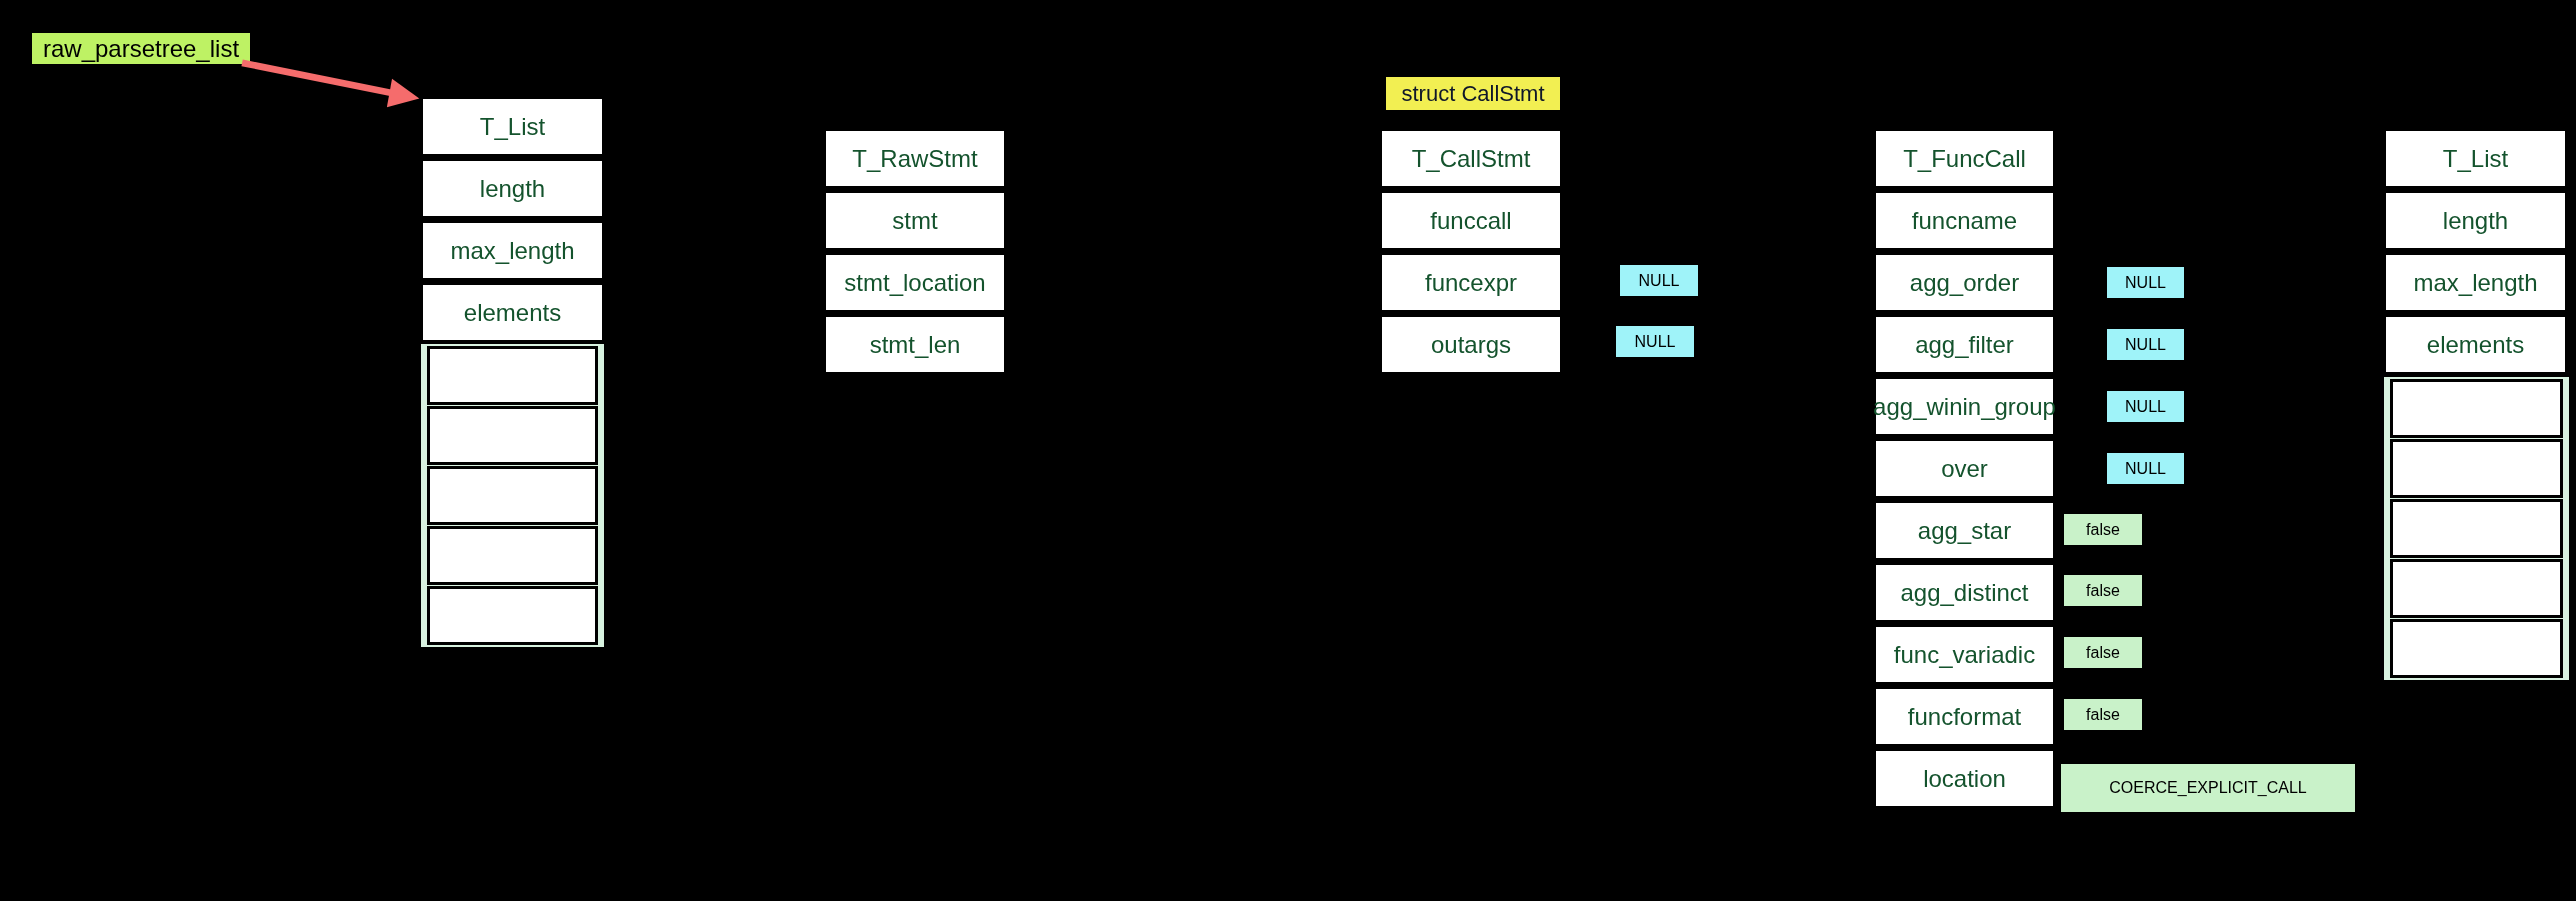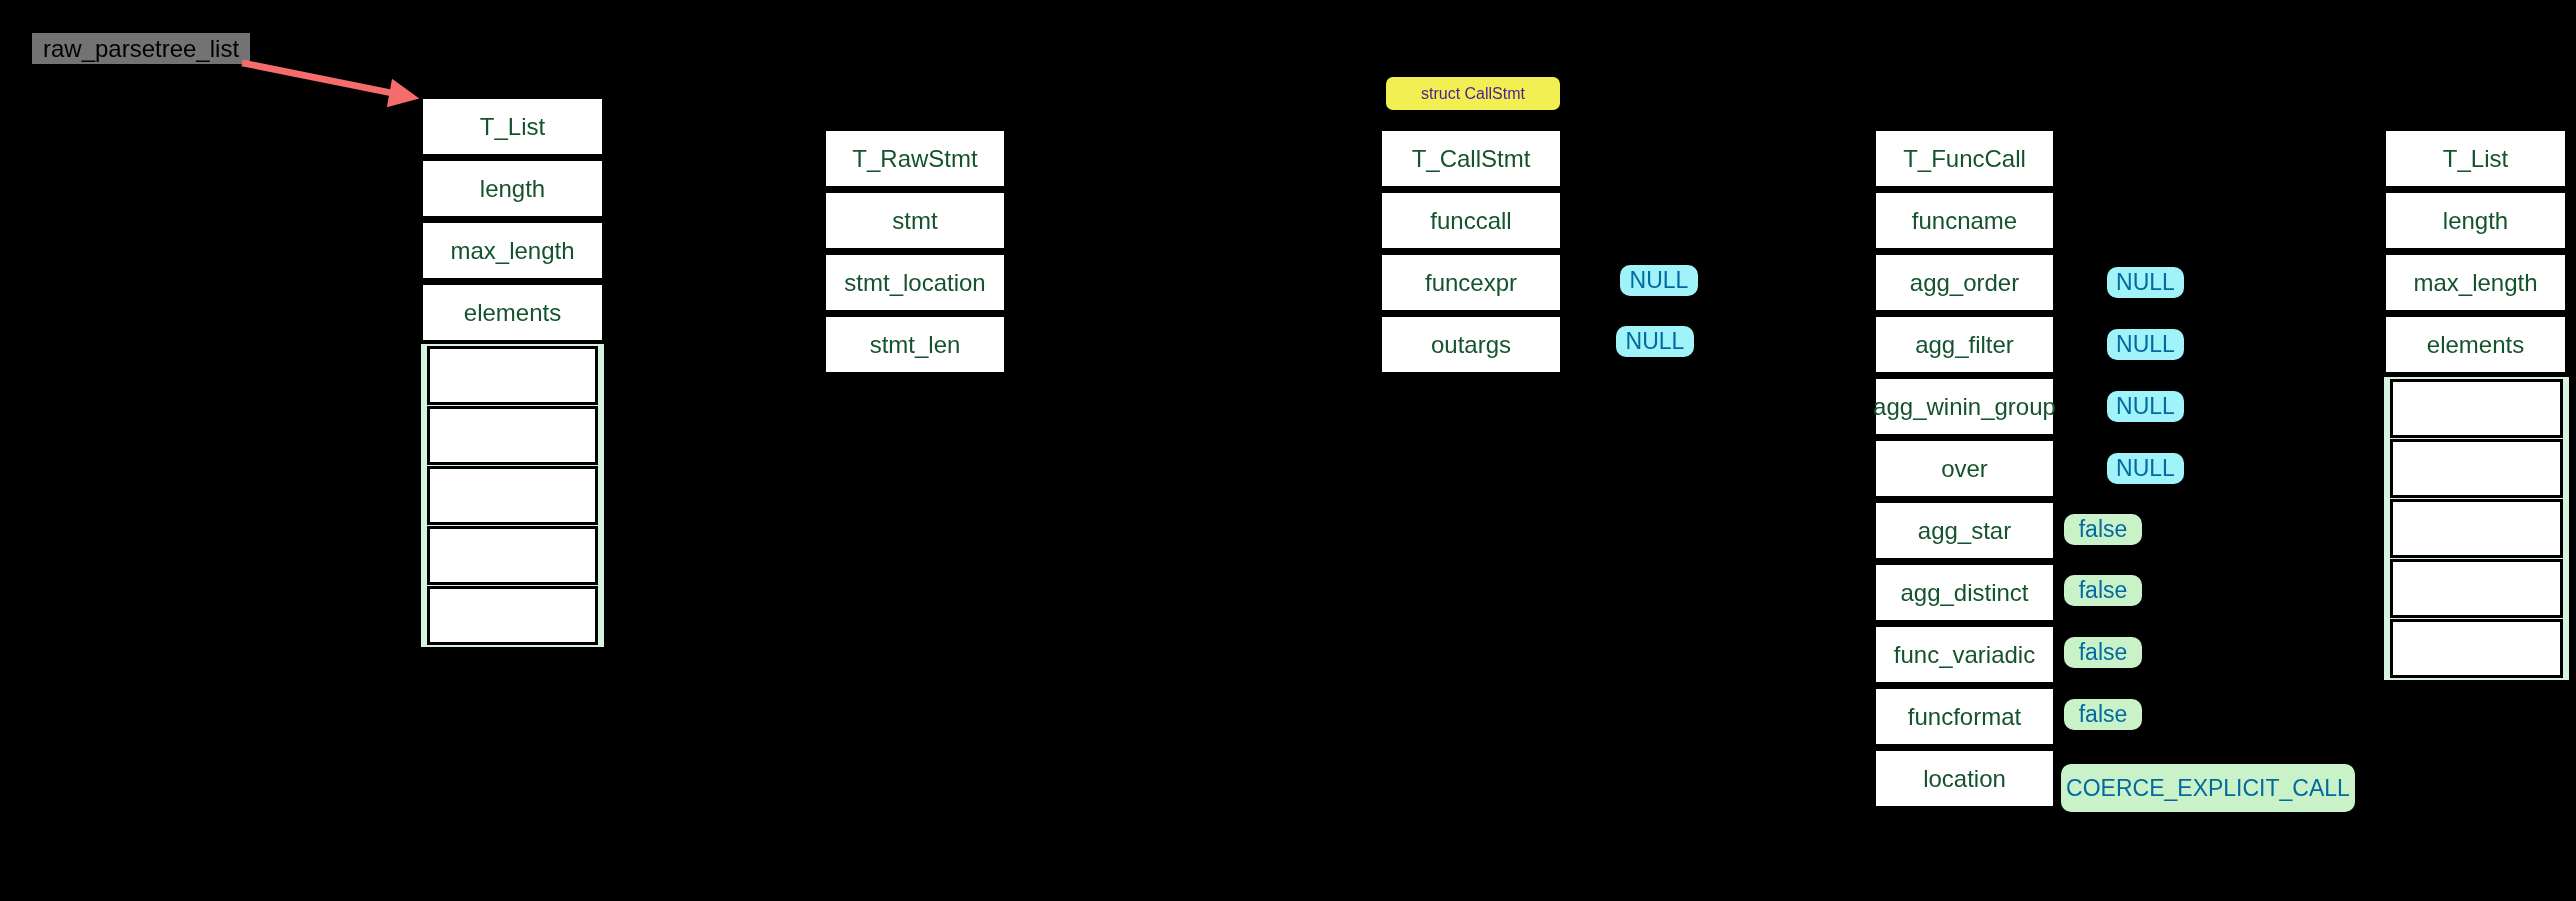--- a/index.html
+++ b/index.html
@@ -2,43 +2,43 @@
 <html style="font-size:8.2px"><head>
 <meta charset="utf-8">
 <style>
   html,body{margin:0;padding:0;background:#000;}
   .canvas{
     position:relative;width:3264px;height:901px;background:#000;overflow:hidden;
     font-family:"Liberation Sans", sans-serif;color:#000;
   }
   .overlay{position:absolute;left:0;top:0;width:3264px;height:901px;pointer-events:none;}
   .redtag{
-    position:absolute;background:#737373;display:flex;align-items:center;justify-content:center;
+    position:absolute;background:#bef264;display:flex;align-items:center;justify-content:center;
     font-size:24px;color:#000;
   }
   .yellowtag{
     position:absolute;background:#F2EF52;display:flex;align-items:center;justify-content:center;
-    font-size:16px;color:#4c1d95;border-radius:7px;
+    font-size:22px;color:#0f172a;
   }
   .struct{position:absolute;}
   .cell{
     box-sizing:border-box;height:61px;margin-bottom:1px;background:#fff;border:3.6px solid #000;
     display:flex;align-items:center;justify-content:center;font-size:24px;color:#14532d;white-space:nowrap;
   }
   .array{
     position:absolute;box-sizing:border-box;background:#D8F2E0;border:1.5px solid #000;
     padding:2.1px 6.2px;
   }
   .slot{
     box-sizing:border-box;height:59px;margin-bottom:1px;background:#fff;border:3.6px solid #000;
   }
   .slot:last-child{margin-bottom:0;}
   .chip{
     position:absolute;box-sizing:border-box;display:flex;align-items:center;justify-content:center;
-    font-size:23px;color:#0369a1;white-space:nowrap;border-radius:10px;
+    font-size:16px;color:#000000;white-space:nowrap;
   }
   .cyan{background:#9FF3F9;}
   .green{background:#C9F2C9;}
 </style>
 </head>
 <body>
 
 <div class="canvas">
 
   <div class="redtag" style="left:32px;top:33px;width:218px;height:31px;">raw_parsetree_list</div>

